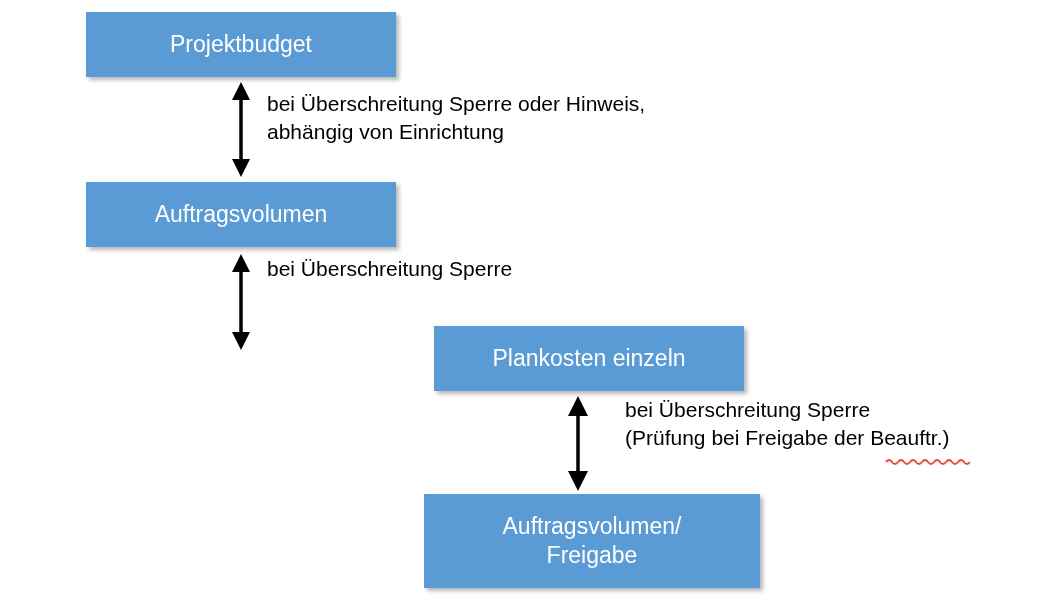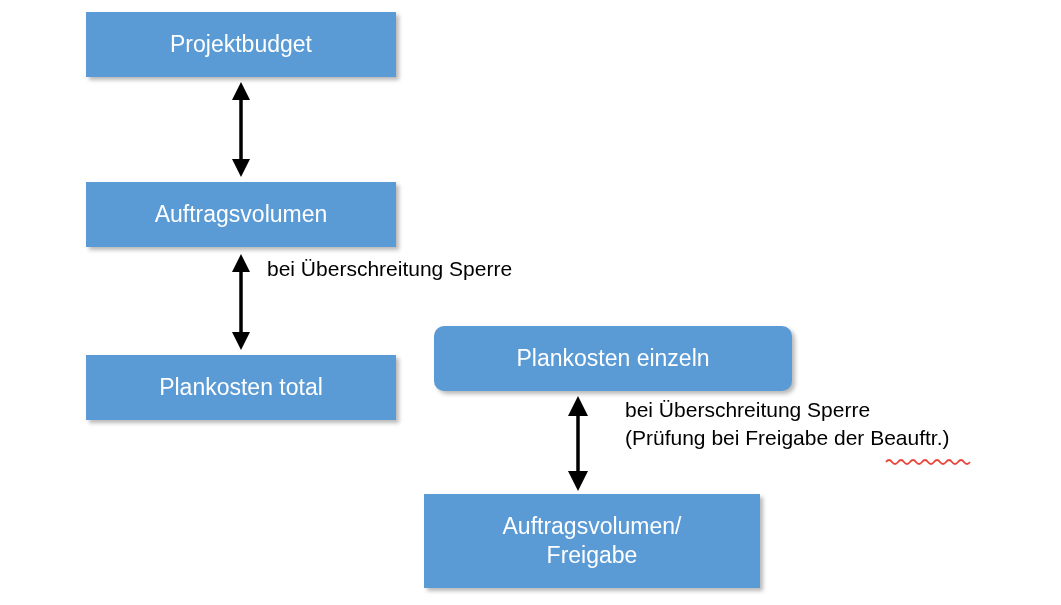--- a/index.html
+++ b/index.html
@@ -87,26 +87,27 @@
 
     <g>
       <path d="M886 462 q3 -4 6 0 t6 0 t6 0 t6 0 t6 0 t6 0 t6 0 t6 0 t6 0 t6 0 t6 0 t6 0 t6 0 t6 0" stroke="#E8453C" stroke-width="1.8" fill="none"></path>
     </g>
   </svg>
 
   <div class="node" style="left:86px; top:12px; width:310px; height:65px;">Projektbudget</div>
 
   <div class="node" style="left:86px; top:182px; width:310px; height:65px;">Auftragsvolumen</div>
 
-  <div class="node" style="left:86px; top:355px; width:310px; height:65px;">Plankosten total</div>
 
-  <div class="node" style="left:434px; top:326px; width:358px; height:65px;border-radius:10px;">Plankosten einzeln</div>
+  <div class="node" style="left:434px; top:326px; width:310px; height:65px;">Plankosten einzeln</div>
 
   <div class="node" style="left:424px; top:494px; width:336px; height:94px;">Auftragsvolumen/
 Freigabe</div>
 
+  <div class="ann" style="left:267px; top:90px; width:520px;">bei Überschreitung Sperre oder Hinweis,
+abhängig von Einrichtung</div>
 
   <div class="ann" style="left:267px; top:255px; width:400px;">bei Überschreitung Sperre</div>
 
   <div class="ann" style="left:625px; top:396px; width:420px;">bei Überschreitung Sperre
 (Prüfung bei Freigabe der Beauftr.)</div>
 
 </div>
 
 </body></html>

